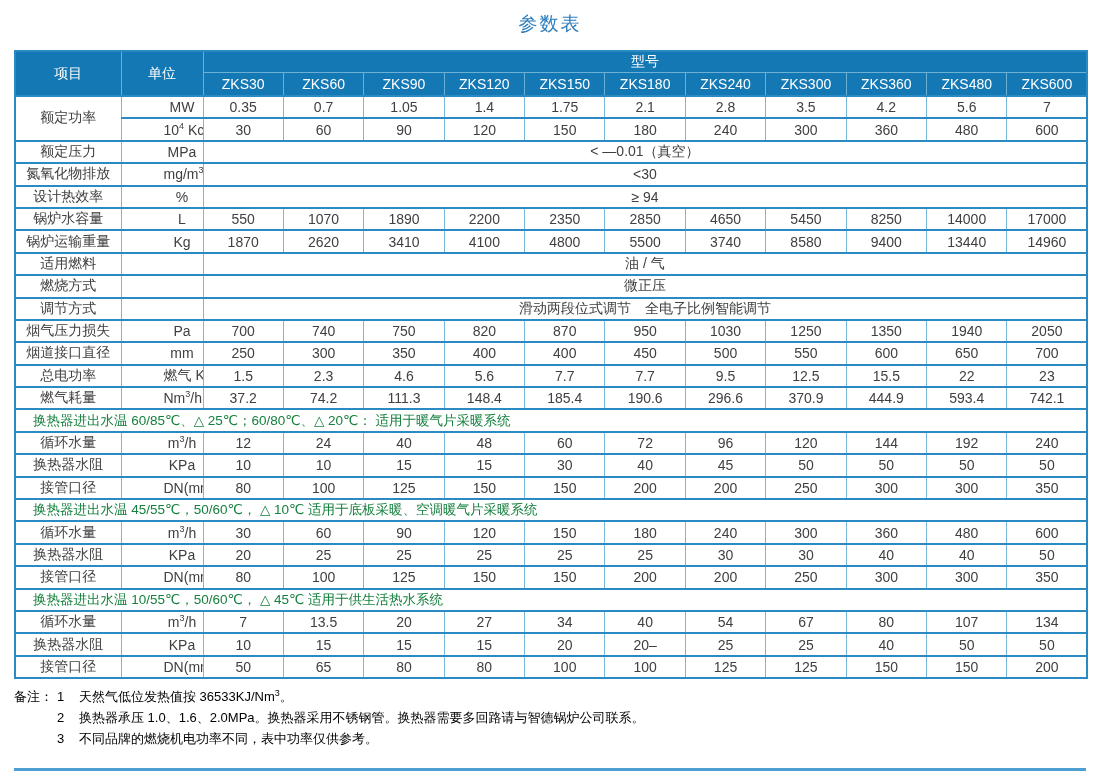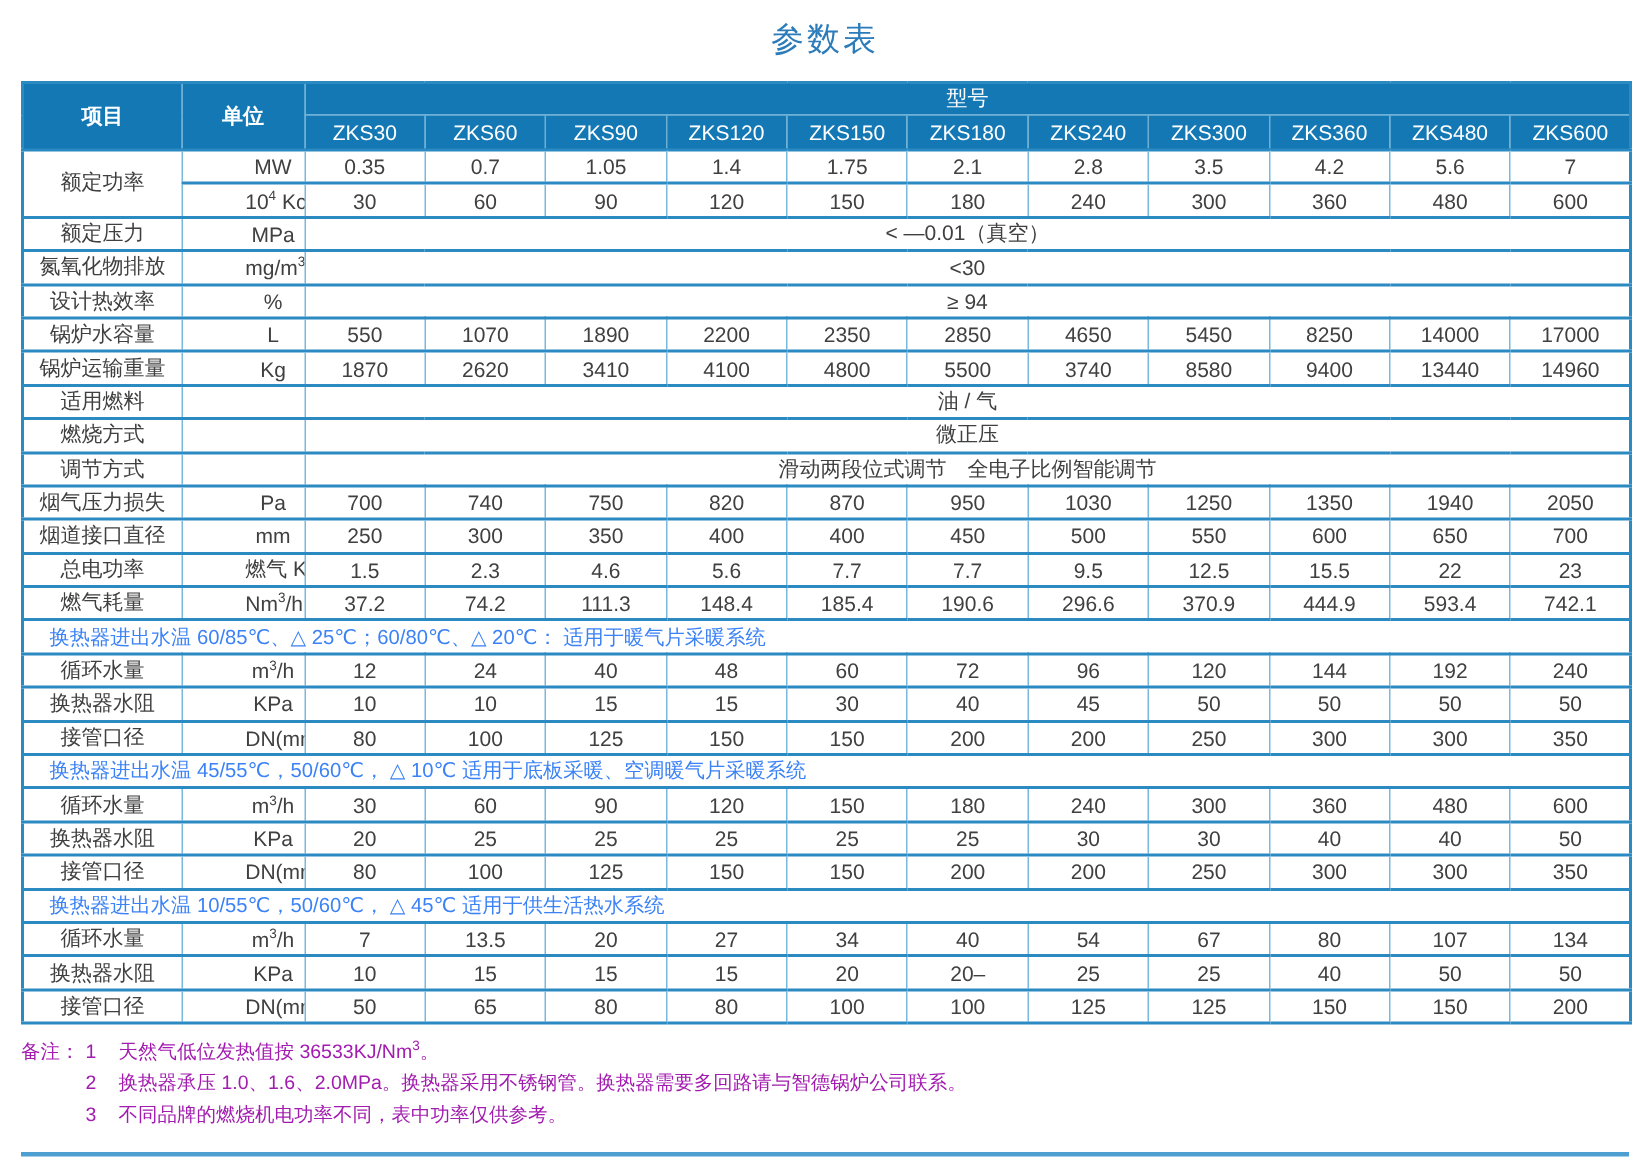--- a/index.html
+++ b/index.html
@@ -3,55 +3,55 @@
 <meta charset="utf-8">
 <style>
   html,body{margin:0;padding:0;}
   body{
     width:1100px;height:784px;position:relative;background:#ffffff;
     font-family:"Liberation Sans","DejaVu Sans",sans-serif;
     -webkit-font-smoothing:antialiased;
   }
   .page-title{
     text-align:center;margin:11px 0 13px 0;
-    font-size:22px;letter-spacing:2px;color:#2d7cba;font-weight:400;
+    font-size:19px;letter-spacing:2px;color:#2d7cba;font-weight:400;
   }
   table.params{
     border-collapse:collapse;table-layout:fixed;
     width:1072px;margin-left:14px;
     border:2px solid #2b8ac2;
     font-size:14px;color:#404040;
   }
   col.c-label{width:106px;}
   col.c-unit{width:82px;}
   col.c-val{width:80.4px;}
   thead th{
     background:#1478b4;color:#ffffff;font-weight:400;
     border:1px solid #6db0d6;
     font-size:14px;padding:0;
   }
-  th.h-corner{height:43px;font-weight:bold;}
+  th.h-corner{height:43px;}
   tr.h-top th.h-model{height:20px;margin-top:24px;}
   tr.h-models th{height:22px;}
   tbody td{
     border:1px solid #79b9dd;
     border-top:2px solid #2b8ac2;
     border-bottom:2px solid #2b8ac2;
     text-align:center;height:20.4px;padding:0 2px;
     white-space:nowrap;overflow:hidden;
   }
   tbody td.label{font-size:14px;}
   tbody td.unit{font-size:14px;padding-left:42px;}
   tbody td.section-cell{
-    text-align:left;padding-left:17px;font-size:13.5px;color:#3b82f6;
+    text-align:left;padding-left:17px;font-size:13.5px;color:#15803d;
   }
   sup{font-size:9px;vertical-align:super;line-height:0;}
   .notes{
     margin:7px 0 0 14px;display:flex;align-items:flex-start;
-    font-size:13px;color:#a21caf;line-height:21px;
+    font-size:13px;color:#000000;line-height:21px;
   }
   .note-label{flex:0 0 auto;}
   .note-lines{margin-left:4px;}
   .note-line{display:flex;}
   .note-num{flex:0 0 22px;}
   .note-text{flex:1 1 auto;}
   .bottom-rule{
     position:absolute;left:14px;right:14px;bottom:13px;height:3px;
     background:#4d9ed1;
   }

